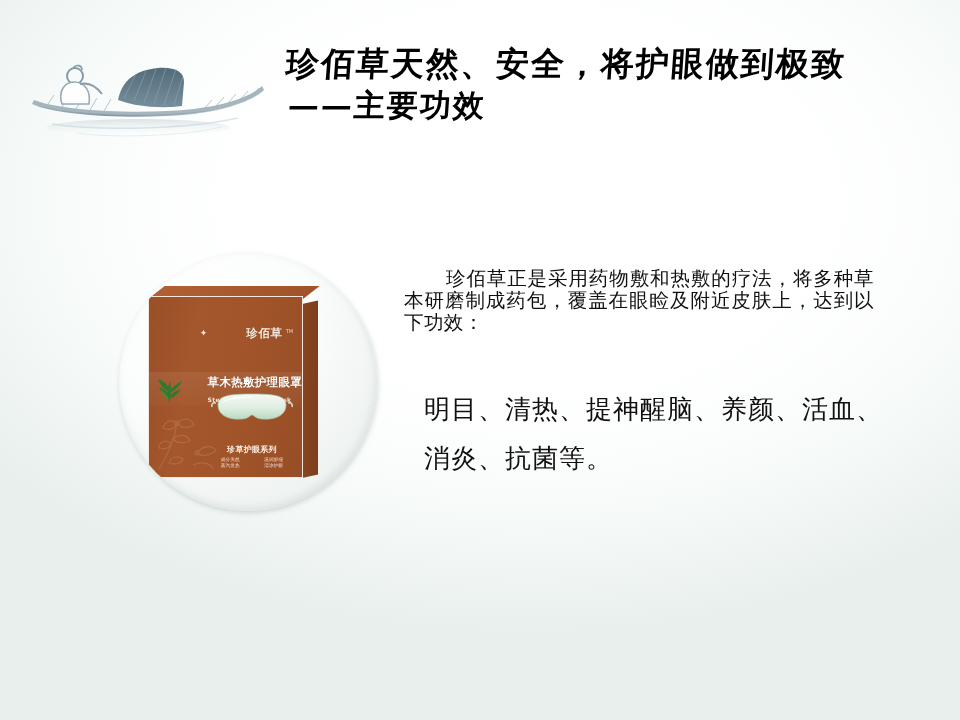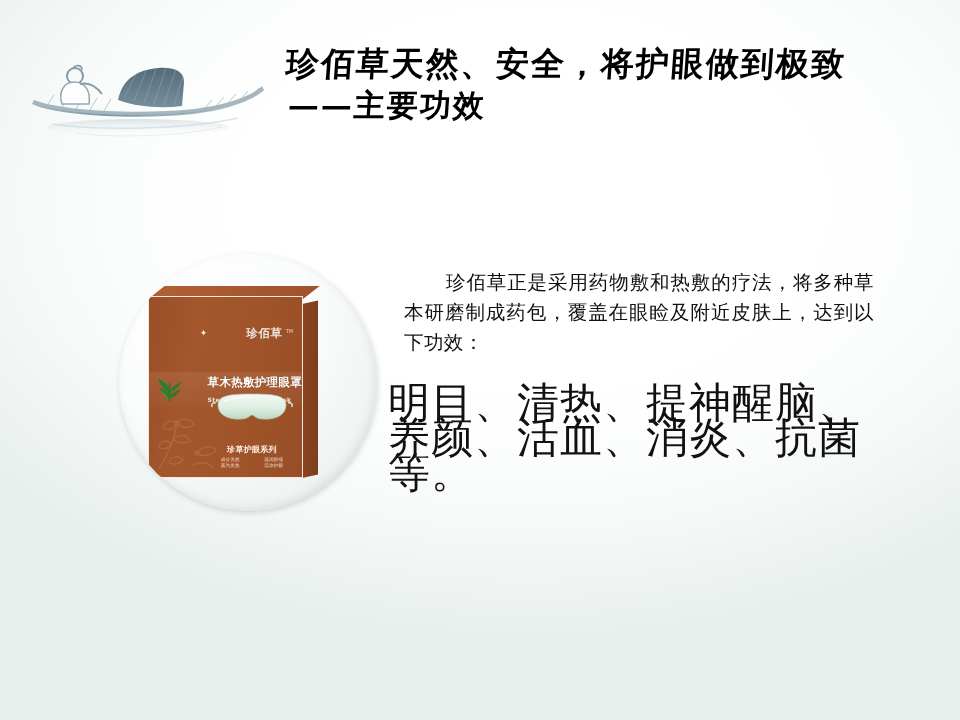--- a/index.html
+++ b/index.html
@@ -213,35 +213,35 @@
 
   
   .body-para {
     position: absolute;
     left: 404px;
     top: 268px;
     width: 470px;
     color: #111111;
     font-family: "DejaVu Serif", "Liberation Serif", serif;
     font-size: 19.5px;
-    line-height: 30px;
+    line-height: 22px;
     letter-spacing: .4px;
     text-indent: 42px;
     text-align: justify;
   }
 
   .benefits {
     position: absolute;
-    left: 388px;
+    left: 424px;
     top: 385px;
     width: 480px;
     color: #111111;
     font-family: "DejaVu Serif", "Liberation Serif", serif;
-    font-size: 42px;
-    line-height: 35px;
+    font-size: 26px;
+    line-height: 49px;
     letter-spacing: 1px;
   }
 </style>
 </head>
 <body>
 
 <div id="slide">
 
   <div class="boat-wrap">
     <svg viewBox="0 0 252 112" xmlns="http://www.w3.org/2000/svg">

